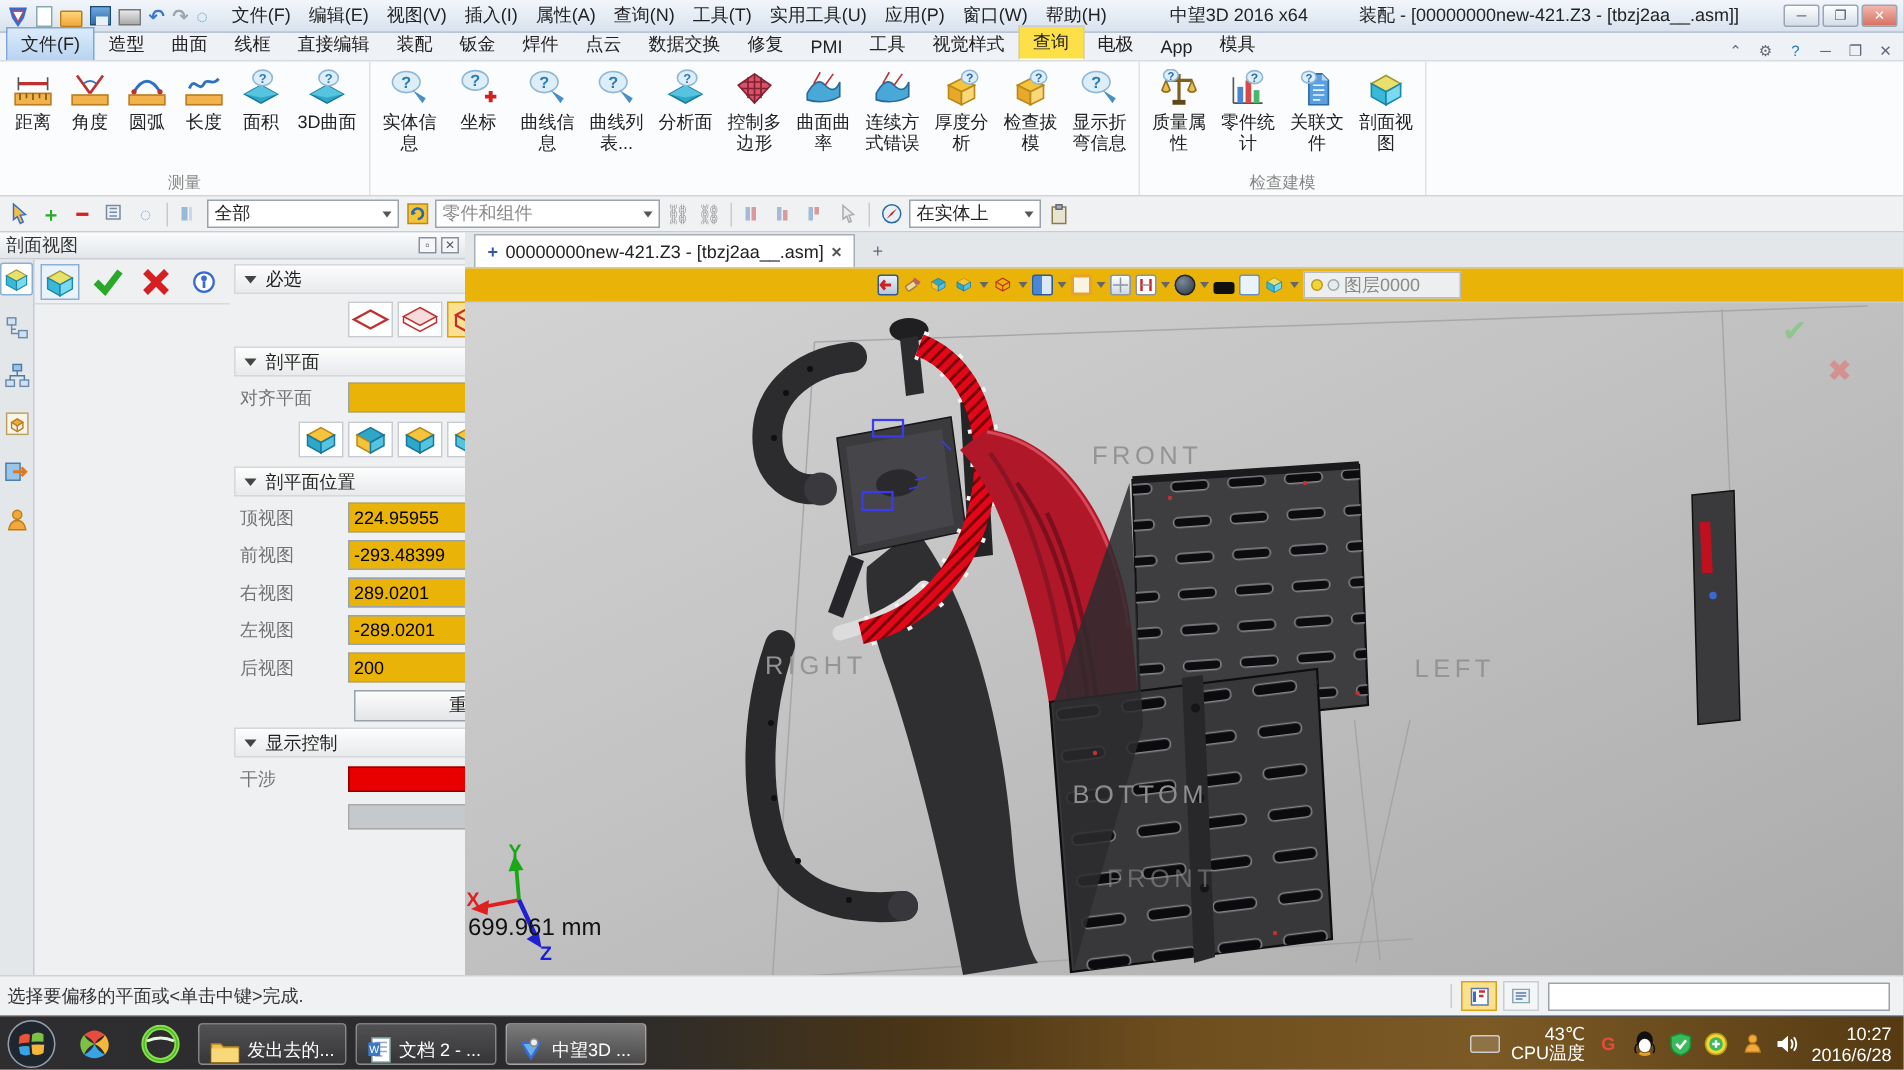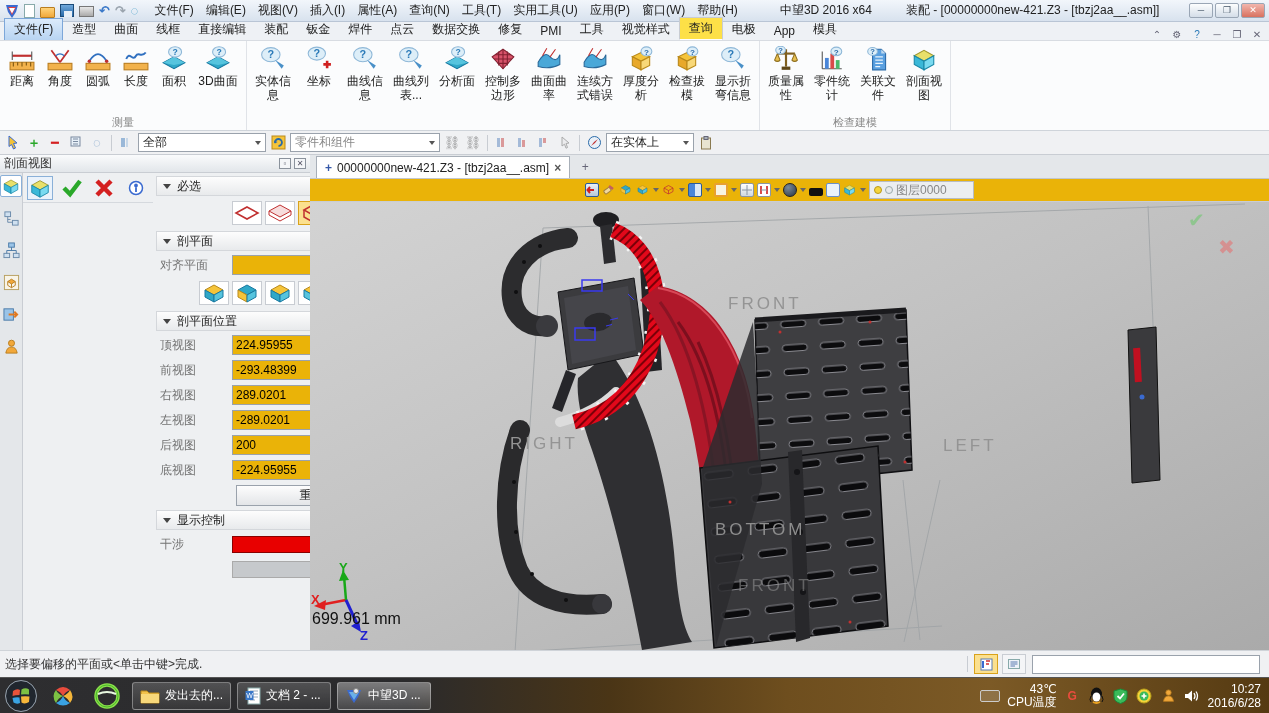--- a/index.html
+++ b/index.html
@@ -106,21 +106,21 @@
 .statusbar{left:0;top:650px;width:1269px;height:27px;background:#f0f1f3;border-top:1px solid #cfd3d8;display:flex;align-items:center;padding:0 5px;}
 .statusbar .msg{color:#333;}
 .sbtn{width:24px;height:20px;border:1px solid #c9cdd3;background:#f4f5f7;display:flex;align-items:center;justify-content:center;margin-left:4px;}
 .sbtn.hl{background:#fbe08e;border:1px solid #d9a21b;}
 .sinput{width:228px;height:19px;border:1px solid #9aa2ac;background:#fff;margin-left:6px;margin-right:4px;}
 
 .taskbar{left:0;top:677px;width:1269px;height:36px;background:linear-gradient(90deg,#2e2e30 0%,#2a2a2c 32%,#4a3516 48%,#6e4e1e 62%,#7c5a26 78%,#553a12 100%);border-top:1px solid #555;display:flex;align-items:center;padding:0 4px;gap:6px;}
 .taskbar:before{content:"";position:absolute;left:0;top:677px;width:1269px;height:1px;background:rgba(255,255,255,.3);}
 .orb{width:34px;height:34px;}
 .tbico{width:38px;height:30px;display:flex;align-items:center;justify-content:center;border-radius:3px;}
-.twin{height:28px;min-width:94px;border:1px solid rgba(255,255,255,.35);border-radius:3px;background:linear-gradient(rgba(255,255,255,.18),rgba(255,255,255,.05));display:flex;align-items:center;gap:5px;padding:0 7px;color:#fff;}
+.twin{height:28px;min-width:94px;border:1px solid rgba(255,255,255,.35);border-radius:3px;background:linear-gradient(rgba(255,255,255,.18),rgba(255,255,255,.05));display:flex;align-items:flex-end;gap:5px;padding:0 7px;color:#fff;}
 .twin.active{background:linear-gradient(rgba(255,255,255,.38),rgba(255,255,255,.14));}
 .tray{margin-left:auto;display:flex;align-items:center;gap:7px;color:#fff;}
 .trayi{width:17px;height:17px;display:flex;align-items:center;justify-content:center;font-weight:bold;font-size:12px;}
 .clock{text-align:right;line-height:14px;color:#fff;margin-right:4px;}
 .temp{text-align:right;line-height:13px;color:#fff;}
 .kbd{width:20px;height:12px;border:1px solid #ccc;border-radius:2px;background:rgba(255,255,255,.15);}
 </style>
 </head>
 <body>
 
@@ -812,40 +812,20 @@
                 <svg width="15" height="15" viewBox="0 0 16 16">
                   <use href="#i-dl"></use>
                 </svg>
               </span>
               <span class="dcaret"></span>
           </div>
           <div class="frow">
             <span class="flabel">后视图</span>
             <span class="fin">
                 <input value="200" style="">
-                <span class="spin">
-                  <span class="su">
-                    <span class="tri-u"></span>
-                  </span>
-                  <span class="sd">
-                    <span class="tri-d"></span>
-                  </span>
-                </span>
-              </span>
-            <span class="dlbtn">
-                <svg width="15" height="15" viewBox="0 0 16 16">
-                  <use href="#i-dl"></use>
-                </svg>
-              </span>
-              <span class="dcaret"></span>
-          </div>
-          <div class="frow">
-            <span class="flabel">底视图</span>
-            <span class="fin">
-                <input value="-224.95955" style="">
                 <span class="spin">
                   <span class="su">
                     <span class="tri-u"></span>
                   </span>
                   <span class="sd">
                     <span class="tri-d"></span>
                   </span>
                 </span>
               </span>
             <span class="dlbtn">

